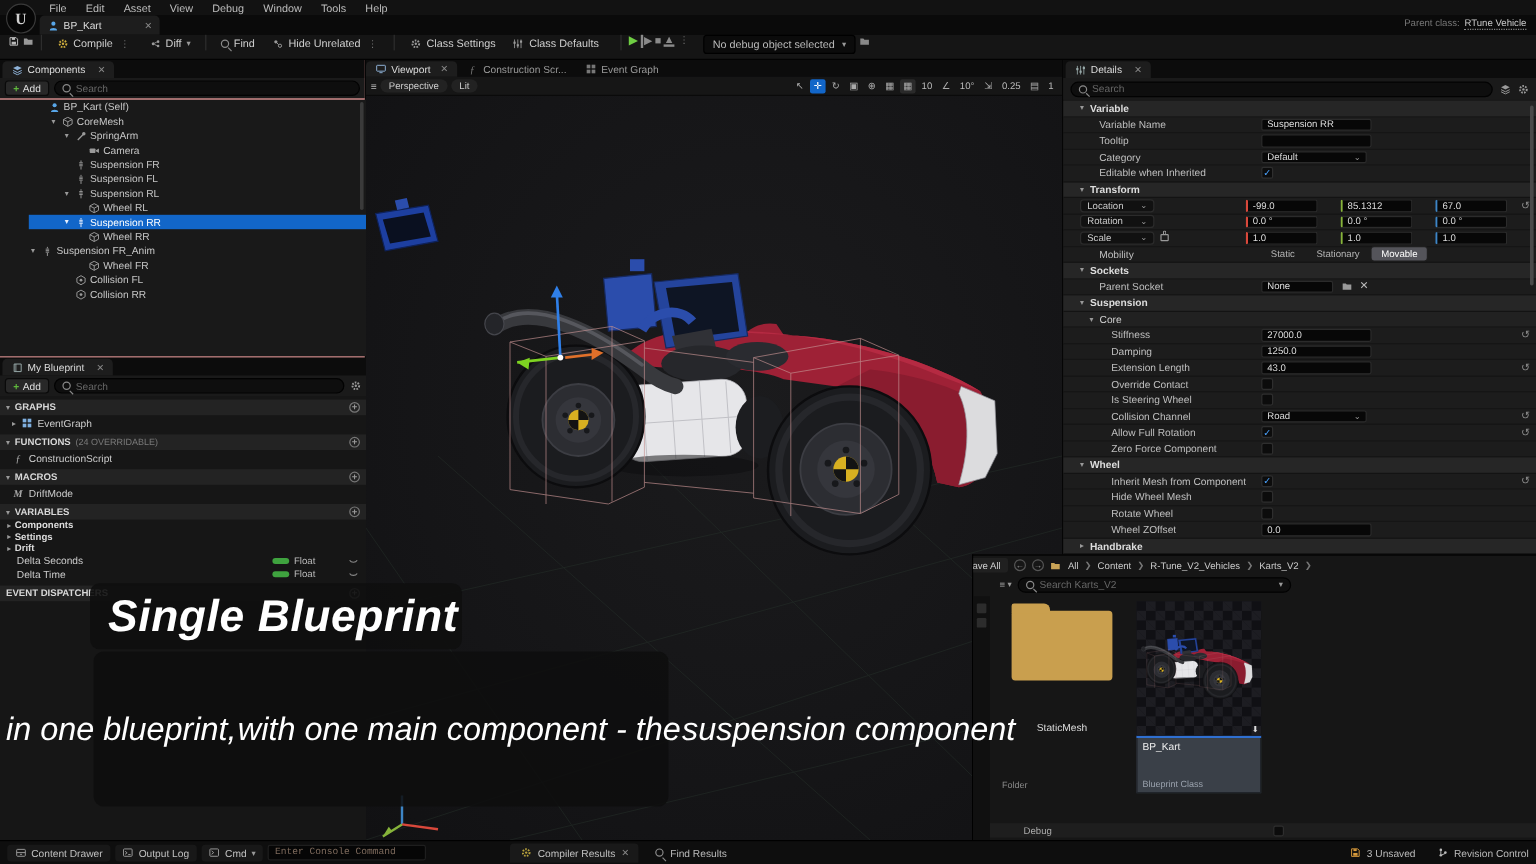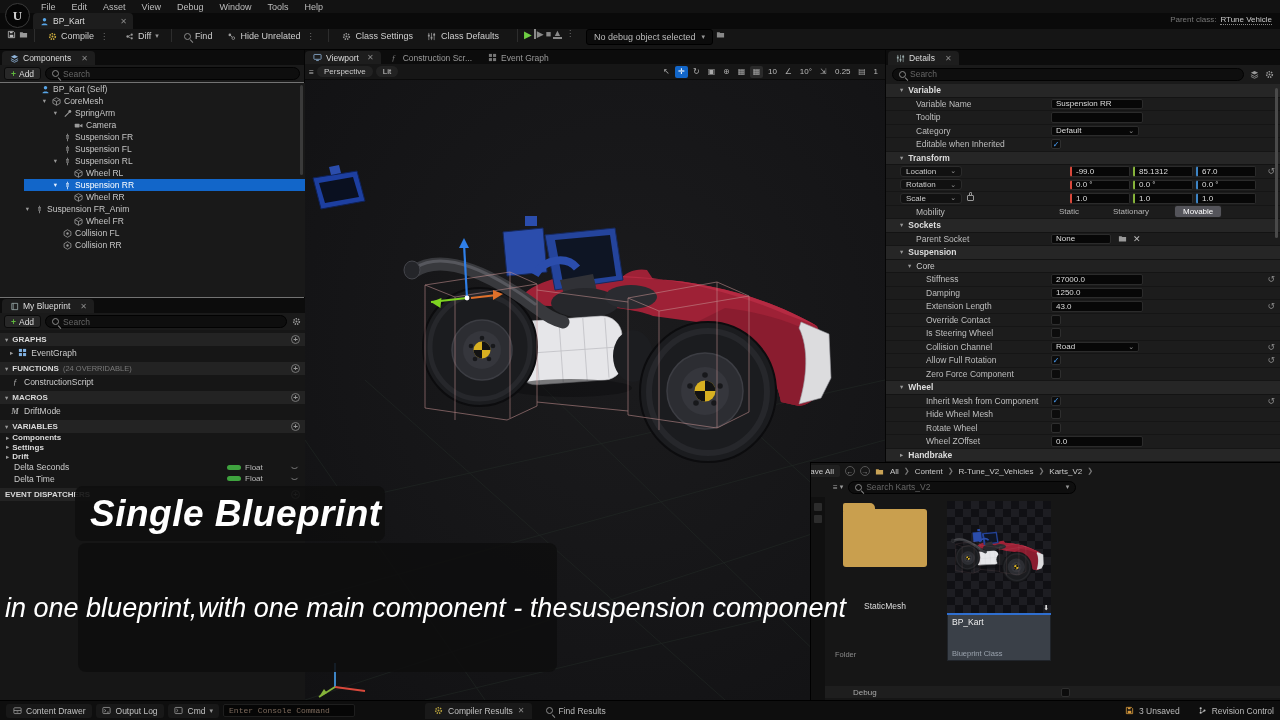--- a/index.html
+++ b/index.html
@@ -30,21 +30,21 @@
   .panel-tab{height:14px;background:#1d1d1d;border-radius:4px 4px 0 0;display:flex;align-items:center;gap:4px;padding:0 7px;font-size:8.5px;color:#ddd;}
   .panel-tab .x{color:#888;font-size:8px;margin-left:6px;}
   .addsearch{height:17px;display:flex;align-items:center;gap:4px;padding:1px 4px;background:#1a1a1a;}
   .add-btn{background:#282828;border:1px solid #0a0a0a;border-radius:3px;height:13px;display:flex;align-items:center;gap:3px;padding:0 6px;font-size:8.5px;color:#ddd;}
   .add-btn .plus{color:#5fb83c;font-weight:bold;}
   .searchbox{flex:1;height:13px;background:#0e0e0e;border:1px solid #020202;border-radius:8px;display:flex;align-items:center;gap:4px;padding:0 6px;}
   .searchbox input{flex:1;background:transparent;border:none;outline:none;color:#bbb;font-size:8.5px;font-family:inherit;}
   .searchbox input::placeholder{color:#666;}
   .mag{width:7px;height:7px;border:1.2px solid #8a8a8a;border-radius:50%;position:relative;flex:none;}
   .mag:after{content:"";position:absolute;width:1.4px;height:4px;background:#8a8a8a;left:6px;top:5.5px;transform:rotate(-45deg);}
-  #left{position:absolute;left:0;top:50px;width:305px;height:650px;background:#737373;z-index:10;border-right:1px solid #050505;}
+  #left{position:absolute;left:0;top:50px;width:305px;height:650px;background:#fca5a5;z-index:10;border-right:1px solid #050505;}
   #comp-tree{position:absolute;left:0;top:33px;width:305px;height:214px;background:#191919;overflow:hidden;}
   .trow{height:12px;display:flex;align-items:center;gap:3px;font-size:8.5px;color:#c6c6c6;white-space:nowrap;margin-left:24px;}
   .trow.sel{background:#1266c9;color:#fff;}
   .trow .exp{width:7px;font-size:6.5px;color:#999;text-align:center;flex:none;}
   .trow.sel .exp,.trow.sel .icon{color:#e8f1ff;}
   #comp-scroll{position:absolute;right:1px;top:35px;width:3px;height:90px;background:#3a3a3a;border-radius:2px;}
   #mybp{position:absolute;left:0;top:248px;width:305px;height:452px;background:#161616;}
   .sec-head{height:13px;margin-top:3px;background:#232323;display:flex;align-items:center;gap:4px;padding:0 5px;font-size:8px;font-weight:bold;color:#d8d8d8;}
   .sec-head .sfx{color:#7a7a7a;font-weight:normal;font-size:7.5px;}
   .sec-head .plus-circle{margin-left:auto;}
@@ -71,21 +71,21 @@
   
   #right{position:absolute;left:885px;top:50px;width:395px;height:412px;background:#1a1a1a;z-index:12;border-left:1px solid #050505;}
   #det-search{height:18px;display:flex;align-items:center;gap:5px;padding:2px 6px;background:#1a1a1a;}
   #det-rows{position:absolute;left:0;top:34px;width:395px;height:378px;overflow:hidden;}
   .drow{height:13.5px;display:flex;align-items:center;background:#1c1c1c;border-bottom:1px solid #151515;font-size:8.5px;color:#bfbfbf;position:relative;}
   .dhead{height:13.5px;display:flex;align-items:center;gap:5px;background:#262626;font-size:8.5px;font-weight:bold;color:#ddd;padding-left:14px;border-bottom:1px solid #131313;}
   .dsub{height:13.5px;display:flex;align-items:center;gap:5px;background:#212121;font-size:8.5px;color:#cfcfcf;padding-left:22px;border-bottom:1px solid #141414;}
   .dlabel{padding-left:30px;width:165px;flex:none;white-space:nowrap;overflow:hidden;}
   .dlabel.ind{padding-left:40px;}
   .dfield{background:#070707;border:1px solid #2b2b2b;border-radius:2px;height:10.5px;display:flex;align-items:center;padding:0 4px;color:#ddd;font-size:8px;}
-  .vecfield{width:60px;margin-right:3px;border-left-width:2px !important;}
+  .vecfield{width:60px;margin-right:3px;border-left-width:2px !important;margin-left:16px;}
   .dselect{width:88px;justify-content:space-between;}
   .dcheck{width:10px;height:10px;background:#0c0c0c;border:1px solid #2e2e2e;border-radius:2px;display:flex;align-items:center;justify-content:center;color:#4aa3ff;font-size:8px;font-weight:bold;}
   .reset{position:absolute;right:6px;color:#888;font-size:9px;}
   .labdrop{background:#111;border:1px solid #2b2b2b;border-radius:3px;height:11px;display:flex;align-items:center;gap:8px;padding:0 5px;margin-left:14px;font-size:8px;color:#ccc;width:62px;justify-content:space-between;}
   .mob-btn{height:11px;padding:0 8px;display:flex;align-items:center;font-size:8px;color:#b5b5b5;}
   .mob-btn.on{background:#54545a;border-radius:2px;color:#fff;box-shadow:0 0 0 1px #1f1f1f;}
   #det-scroll{position:absolute;right:2px;top:38px;width:3px;height:150px;background:#4a4a4a;border-radius:2px;z-index:13;}
   
   #drawer{position:absolute;left:810px;top:462px;width:470px;height:238px;background:#161616;border-top:1px solid #000;border-left:1px solid #000;z-index:25;overflow:hidden;}
   #dr-path{height:16px;display:flex;align-items:center;gap:5px;font-size:8px;color:#bbb;padding-left:0;white-space:nowrap;}
@@ -782,21 +782,21 @@
           <span style="position: absolute; left: 1px; top: -4px; width: 3px; height: 3px; border-top: 1px solid rgb(153, 153, 153); border-right: 1px solid rgb(153, 153, 153); border-left: 1px solid rgb(153, 153, 153); border-image: initial; border-bottom: none; border-radius: 2px 2px 0px 0px;"></span>
         </span>
         <div style="display: flex; margin-left: auto; margin-right: 22px;">
           <div class="dfield vecfield" style="border-left-color: rgb(217, 72, 59);">1.0</div>
           <div class="dfield vecfield" style="border-left-color: rgb(134, 179, 58);">1.0</div>
           <div class="dfield vecfield" style="border-left-color: rgb(61, 133, 198);">1.0</div>
         </div>
       </div>
       <div class="drow">
         <div class="dlabel">Mobility</div>
-        <div style="display: flex; gap: 18px;">
+        <div style="display: flex; gap: 2px;">
           <div class="mob-btn">Static</div>
           <div class="mob-btn">Stationary</div>
           <div class="mob-btn on">Movable</div>
         </div>
       </div>
       <div class="dhead">
         <span style="font-size: 6.5px; color: rgb(153, 153, 153);">▾</span>
         <span>Sockets</span>
       </div>
       <div class="drow">

